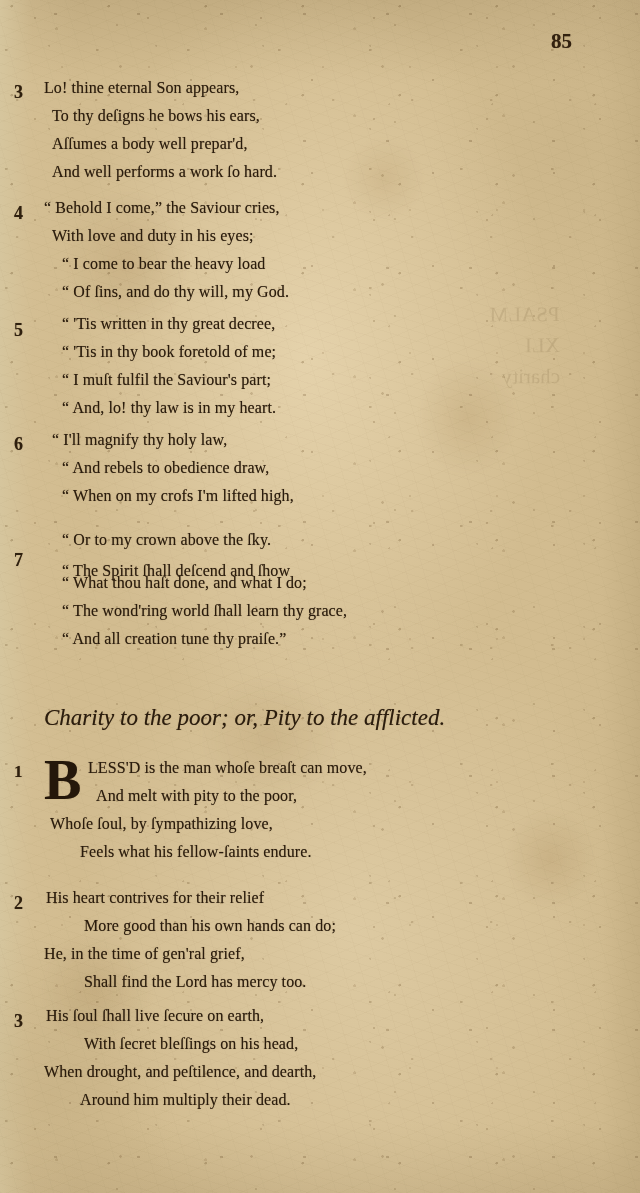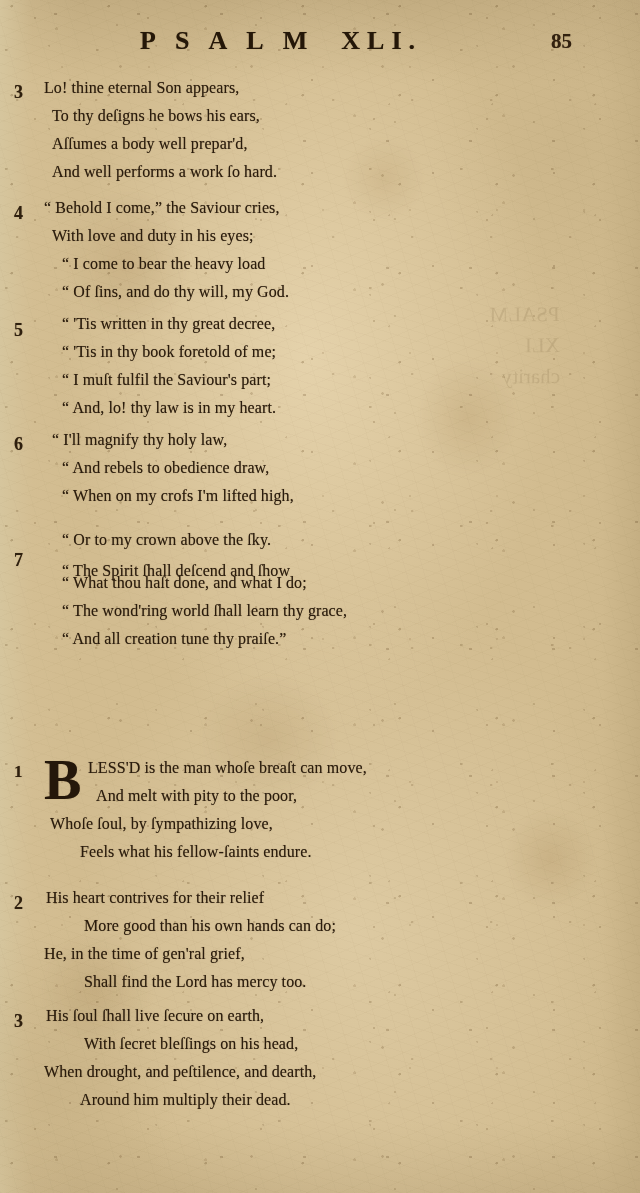--- a/index.html
+++ b/index.html
@@ -206,21 +206,20 @@
   <div class="mottle"></div>
   <div class="fibres"></div>
   <div class="grain"></div>
   <div class="showthrough">PSALM
 XLI
 charity</div>
 
   <div class="content">
 
     <div class="runhead">
-      <div class="title">P S A L M  XLI.</div>
       <div class="folio">85</div>
     </div>
 
     <div class="stanza" style="top:74px;">
       <div class="vnum" style="top:8px;">3</div>
       <div class="line" style="top:0px;">Lo! thine eternal Son appears,</div>
       <div class="line ind1" style="top:28px;">To thy deſigns he bows his ears,</div>
       <div class="line ind1" style="top:56px;">Aſſumes a body well prepar'd,</div>
       <div class="line ind1" style="top:84px;">And well performs a work ſo hard.</div>
     </div>
@@ -251,20 +250,21 @@
 
     <div class="stanza" style="top:541px;">
       <div class="vnum" style="top:9px;">7</div>
       <div class="line ind2" style="top:16px;">“ The Spirit ſhall deſcend and ſhow</div>
       <div class="line ind2" style="top:28px;">“ What thou haſt done, and what I do;</div>
       <div class="line ind2" style="top:56px;">“ The wond'ring world ſhall learn thy grace,</div>
       <div class="line ind2" style="top:84px;">“ And all creation tune thy praiſe.”</div>
     </div>
 
 
+    <div class="subtitle">Charity to the poor; or, Pity to the afflicted.</div>
 
     <div class="stanza" style="top:752px;">
       <div class="vnum drop" style="top:10px;">1</div>
       <div class="dropcap" style="left:44px; top:0px;">B</div>
       <div class="line" style="left:88px; top:2px;">LESS'D is the man whoſe breaſt can move,</div>
       <div class="line" style="left:96px; top:30px;">And melt with pity to the poor,</div>
       <div class="line" style="left:50px; top:58px;">Whoſe ſoul, by ſympathizing love,</div>
       <div class="line" style="left:80px; top:86px;">Feels what his fellow-ſaints endure.</div>
     </div>
 

